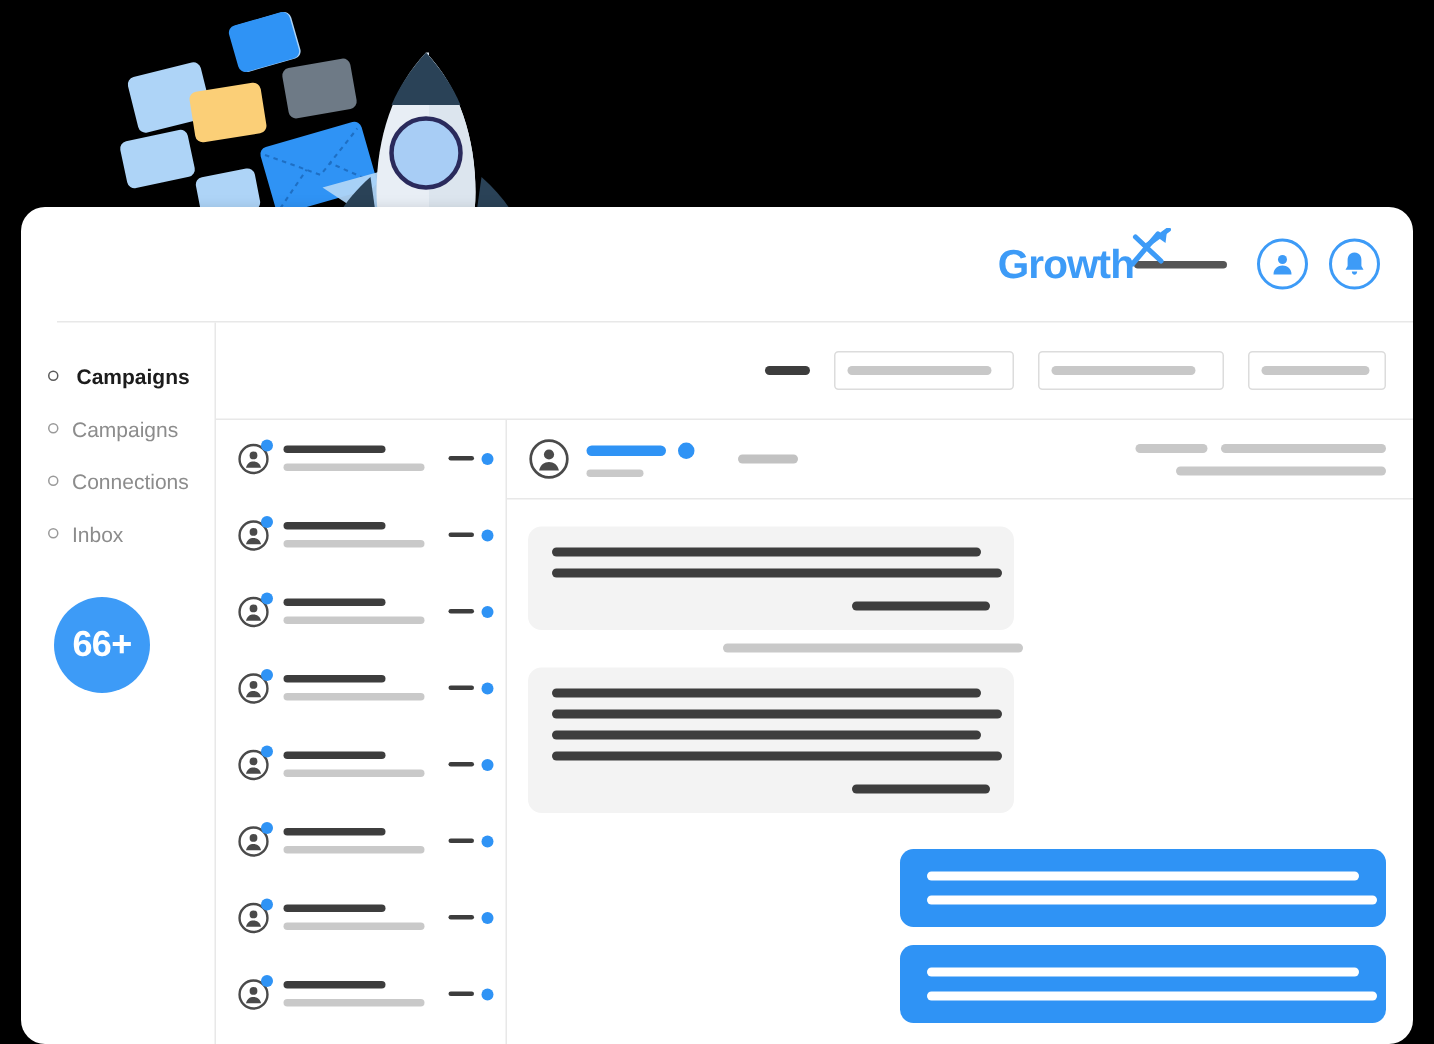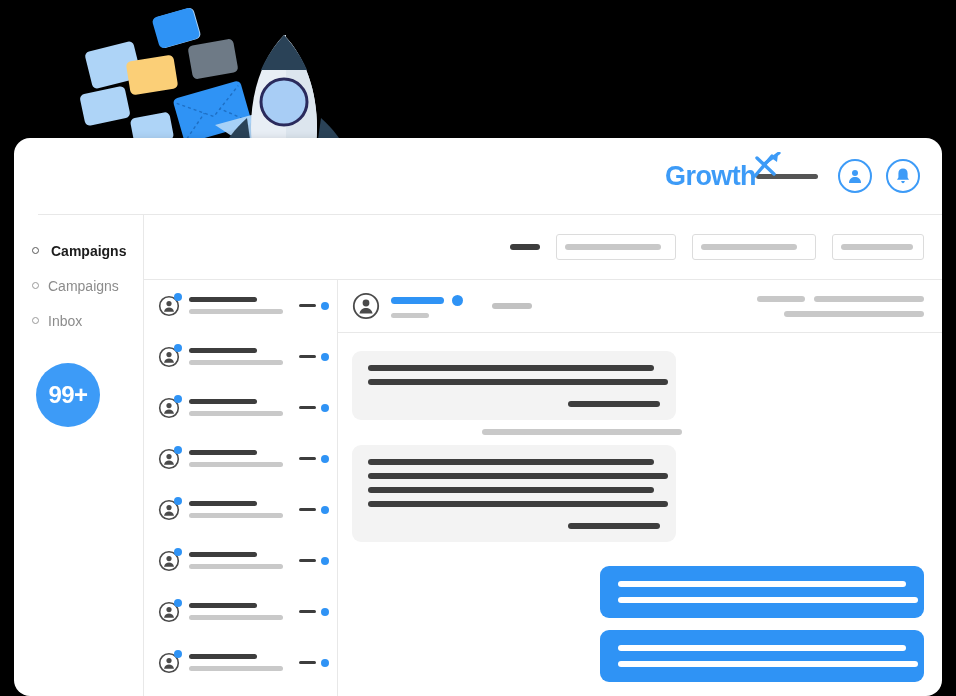--- a/index.html
+++ b/index.html
@@ -483,23 +483,27 @@
       <div class="nav-item active">
         <span class="nav-bullet"></span>
         <span>Campaigns</span>
       </div>
       <div class="nav-item">
         <span class="nav-bullet"></span>
         <span>Campaigns</span>
       </div>
       <div class="nav-item">
         <span class="nav-bullet"></span>
+        <span>Connections</span>
+      </div>
+      <div class="nav-item">
+        <span class="nav-bullet"></span>
         <span>Inbox</span>
       </div>
-      <div class="badge-99">99+</div>
+      <div class="badge-99">66+</div>
     </nav>
 
     <div class="main">
 
       <div class="action-row">
         <div class="filters">
           <div class="filter-label"></div>
           <div class="filter-box" style="width:120px">
             <div class="bar-gray" style="width:96px"></div>
           </div>

